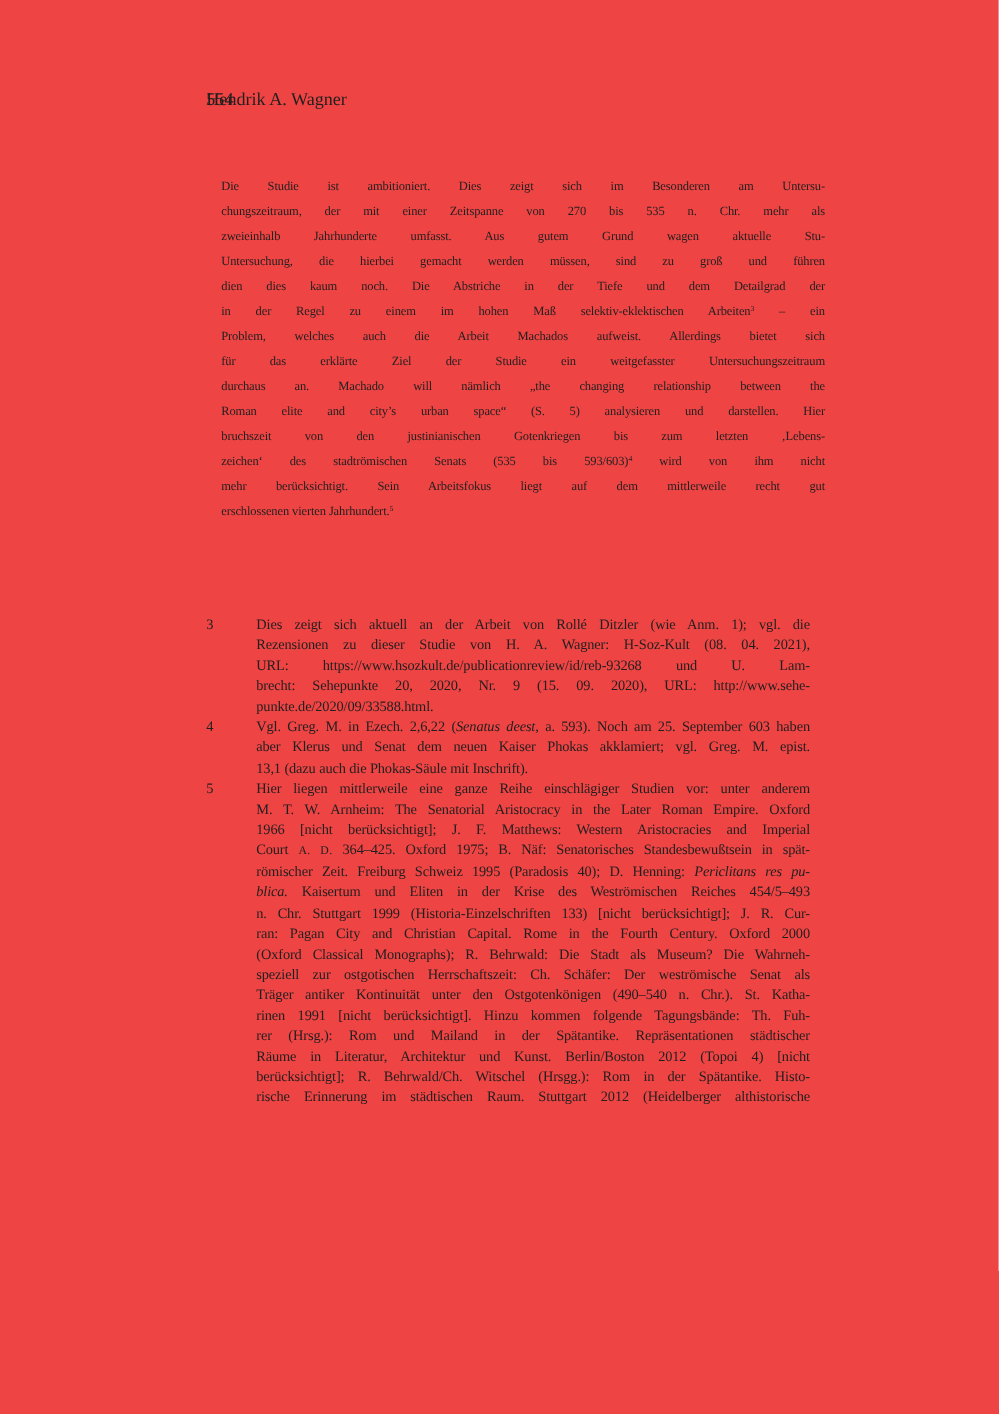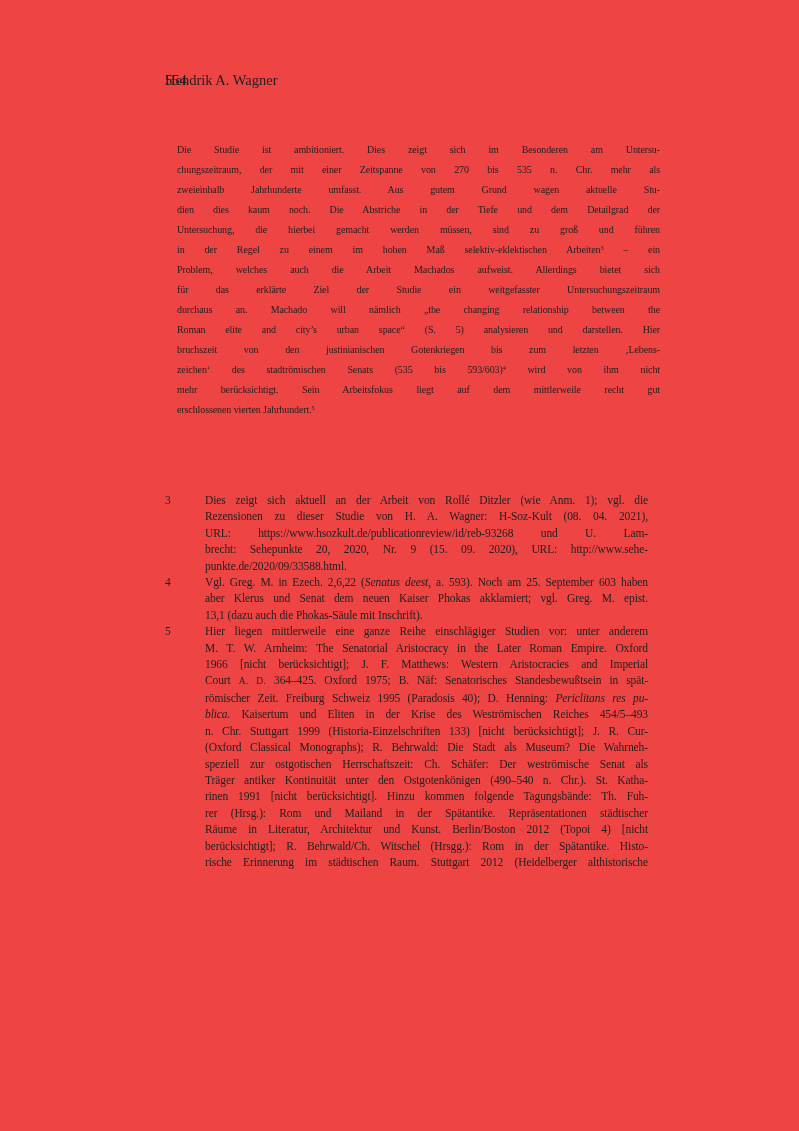--- a/index.html
+++ b/index.html
@@ -85,22 +85,22 @@
 <div class="page">
   <div class="header">
     <span class="pagenum">554</span>
     <span class="runhead">Hendrik A. Wagner</span>
   </div>
 
   <div class="bodytext" id="body-text">
       <div class="tline"><span>Die Studie ist ambitioniert. Dies zeigt sich im Besonderen am Untersu-</span></div>
       <div class="tline"><span>chungszeitraum, der mit einer Zeitspanne von 270 bis 535 n. Chr. mehr als</span></div>
       <div class="tline"><span>zweieinhalb Jahrhunderte umfasst. Aus gutem Grund wagen aktuelle Stu-</span></div>
+      <div class="tline"><span>Untersuchung, die hierbei gemacht werden müssen, sind zu groß und führen</span></div>
       <div class="tline"><span>dien dies kaum noch. Die Abstriche in der Tiefe und dem Detailgrad der</span></div>
-      <div class="tline"><span>Untersuchung, die hierbei gemacht werden müssen, sind zu groß und führen</span></div>
       <div class="tline"><span>in der Regel zu einem im hohen Maß selektiv-eklektischen Arbeiten</span><sup class="sup">3</sup><span> – ein</span></div>
       <div class="tline"><span>Problem, welches auch die Arbeit Machados aufweist. Allerdings bietet sich</span></div>
       <div class="tline"><span>für das erklärte Ziel der Studie ein weitgefasster Untersuchungszeitraum</span></div>
       <div class="tline"><span>durchaus an. Machado will nämlich „the changing relationship between the</span></div>
       <div class="tline"><span>Roman elite and city’s urban space“ (S. 5) analysieren und darstellen. Hier</span></div>
       <div class="tline"><span>bruchszeit von den justinianischen Gotenkriegen bis zum letzten ‚Lebens-</span></div>
       <div class="tline"><span>zeichen‘ des stadtrömischen Senats (535 bis 593/603)</span><sup class="sup">4</sup><span> wird von ihm nicht</span></div>
       <div class="tline"><span>mehr berücksichtigt. Sein Arbeitsfokus liegt auf dem mittlerweile recht gut</span></div>
       <div class="tline tline-end"><span>erschlossenen vierten Jahrhundert.</span><sup class="sup">5</sup></div>
     </div>
@@ -127,20 +127,21 @@
       <div class="fn-row">
         <div class="fn-num">5</div>
         <div class="fn-text">
           <div class="tline"><span>Hier liegen mittlerweile eine ganze Reihe einschlägiger Studien vor: unter anderem</span></div>
           <div class="tline"><span>M. T. W. Arnheim: The Senatorial Aristocracy in the Later Roman Empire. Oxford</span></div>
           <div class="tline"><span>1966 [nicht berücksichtigt]; J. F. Matthews: Western Aristocracies and Imperial</span></div>
           <div class="tline"><span>Court </span><span class="sc">A. D.</span><span> 364–425. Oxford 1975; B. Näf: Senatorisches Standesbewußtsein in spät-</span></div>
           <div class="tline"><span>römischer Zeit. Freiburg Schweiz 1995 (Paradosis 40); D. Henning: </span><span class="it">Periclitans res pu-</span></div>
           <div class="tline"><span class="it">blica.</span><span> Kaisertum und Eliten in der Krise des Weströmischen Reiches 454/5–493</span></div>
           <div class="tline"><span>n. Chr. Stuttgart 1999 (Historia-Einzelschriften 133) [nicht berücksichtigt]; J. R. Cur-</span></div>
+          <div class="tline"><span>ran: Pagan City and Christian Capital. Rome in the Fourth Century. Oxford 2000</span></div>
           <div class="tline"><span>(Oxford Classical Monographs); R. Behrwald: Die Stadt als Museum? Die Wahrneh-</span></div>
           <div class="tline"><span>speziell zur ostgotischen Herrschaftszeit: Ch. Schäfer: Der weströmische Senat als</span></div>
           <div class="tline"><span>Träger antiker Kontinuität unter den Ostgotenkönigen (490–540 n. Chr.). St. Katha-</span></div>
           <div class="tline"><span>rinen 1991 [nicht berücksichtigt]. Hinzu kommen folgende Tagungsbände: Th. Fuh-</span></div>
           <div class="tline"><span>rer (Hrsg.): Rom und Mailand in der Spätantike. Repräsentationen städtischer</span></div>
           <div class="tline"><span>Räume in Literatur, Architektur und Kunst. Berlin/Boston 2012 (Topoi 4) [nicht</span></div>
           <div class="tline"><span>berücksichtigt]; R. Behrwald/Ch. Witschel (Hrsgg.): Rom in der Spätantike. Histo-</span></div>
           <div class="tline"><span>rische Erinnerung im städtischen Raum. Stuttgart 2012 (Heidelberger althistorische</span></div>
         </div>
       </div>

